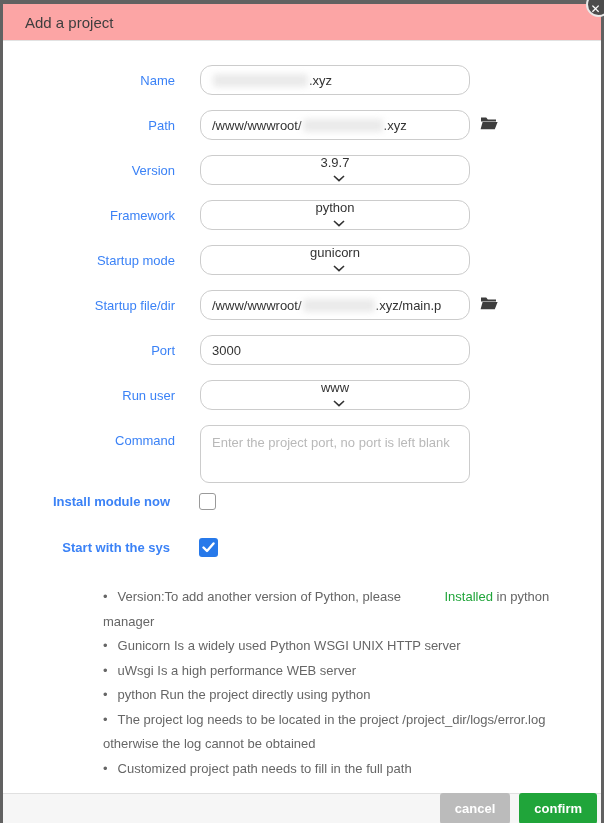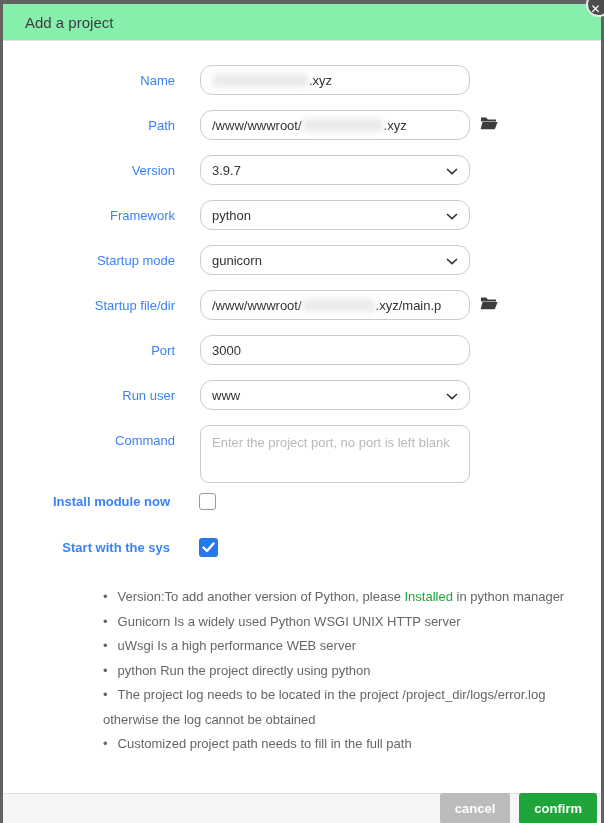--- a/index.html
+++ b/index.html
@@ -6,21 +6,21 @@
   html,body { font-family:"Liberation Sans","DejaVu Sans",sans-serif; }
   .stage {
     position:relative; width:604px; height:823px;
     background:#616161; overflow:hidden;
   }
   .modal {
     position:absolute; left:3px; right:3px; top:4px; bottom:0;
     background:#ffffff;
   }
   .modal-header {
-    height:37px; background:#86efac; border-bottom:1px solid #e2e2e2;
+    height:37px; background:#fca5a5; border-bottom:1px solid #e2e2e2;
     display:flex; align-items:center; padding-left:22px;
   }
   .modal-title { font-size:15px; color:#3e3e3e; }
   .close-btn {
     position:absolute; top:-12px; right:-10px; width:25px; height:25px;
     background:#4c4c4c; border:2px solid #e9e9e9; border-radius:50%;
     color:#fff; display:flex; align-items:center; justify-content:center;
     font-size:12px; font-weight:bold; cursor:pointer; z-index:5;
     padding-top:8px; padding-right:6px;
   }
@@ -29,21 +29,21 @@
   .row-label {
     width:197px; padding-right:25px; text-align:right;
     font-size:13px; color:#3b82f6; flex:none;
   }
   .ctrl {
     width:270px; height:30px; border:1px solid #ccc; border-radius:12px;
     background:#fff; font-size:13px; color:#333;
     display:flex; align-items:center; padding:0 11px;
     overflow:hidden; white-space:nowrap;
   }
-  .ctrl-select { justify-content:space-between; cursor:pointer; }
+  .ctrl-select { justify-content:center; cursor:pointer;flex-direction:column; }
   .redact {
     display:inline-block; height:13px; border-radius:2px;
     background:#eaeaea; filter:blur(3px); flex:none; margin:0 1px;
   }
   .r95 { width:95px; } .r80 { width:80px; } .r72 { width:72px; }
   .folder-btn {
     margin-left:10px; cursor:pointer; display:flex; align-items:center; flex:none;
   }
   .textarea {
     width:270px; height:58px; border:1px solid #ccc; border-radius:9px;
@@ -60,21 +60,21 @@
   }
   .checkbox.checked {
     width:19px; height:19px; border:none; background:#2779ea;
     display:flex; align-items:center; justify-content:center;
   }
   .notes { margin:20px 0 0 100px; width:472px; list-style:none; }
   .notes li {
     font-size:13px; color:#666; line-height:24.5px;
   }
   .notes li::before { content:"•"; margin-right:10px; color:#666; }
-  .green-link { color:#20a53a; text-decoration:none; cursor:pointer; }
+  .green-link { color:#20a53a; text-decoration:none; cursor:pointer;margin-left:40px; }
   .modal-footer {
     position:absolute; left:0; right:0; bottom:0; height:30px;
     background:#f6f6f6; border-top:1px solid #e0e0e0;
     display:flex; align-items:center; justify-content:flex-end;
     padding-right:4px; gap:9px;
   }
   .btn {
     border:none; border-radius:3px; color:#fff; font-weight:bold;
     font-size:13px; padding:8px 15px; cursor:pointer;
     font-family:"Liberation Sans","DejaVu Sans",sans-serif;

